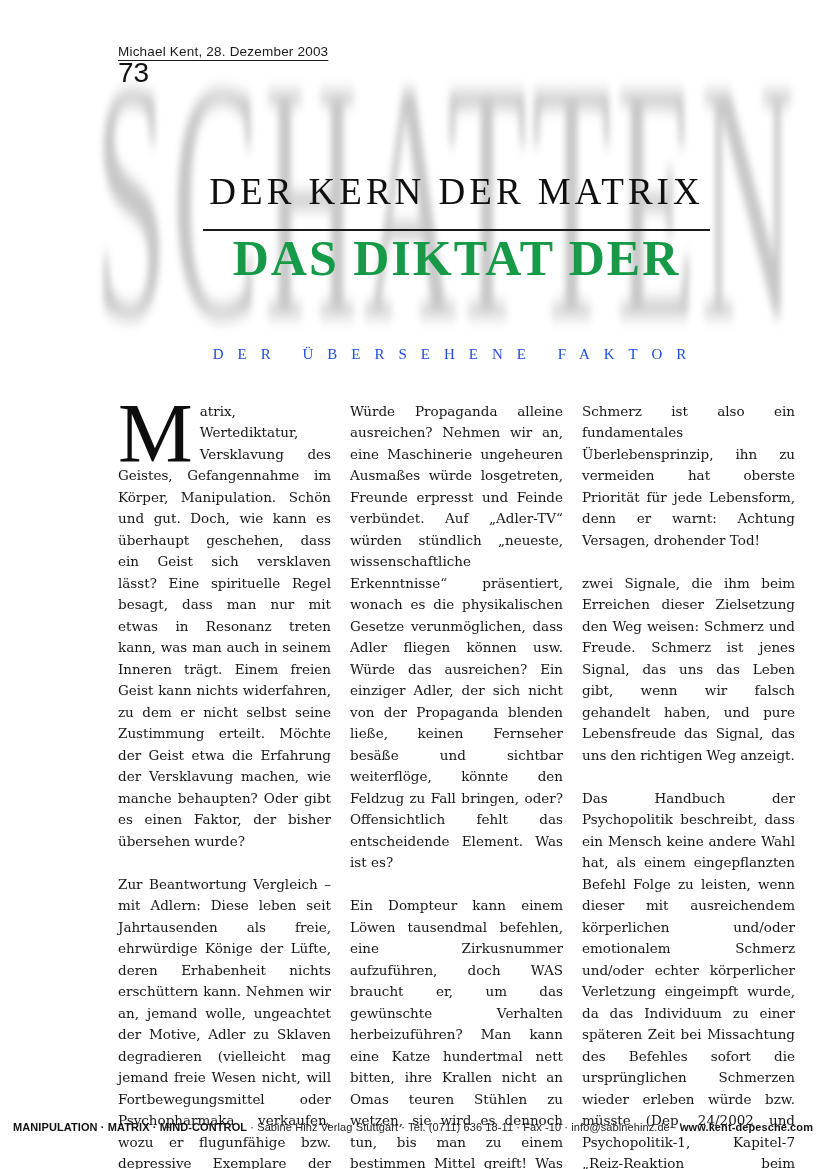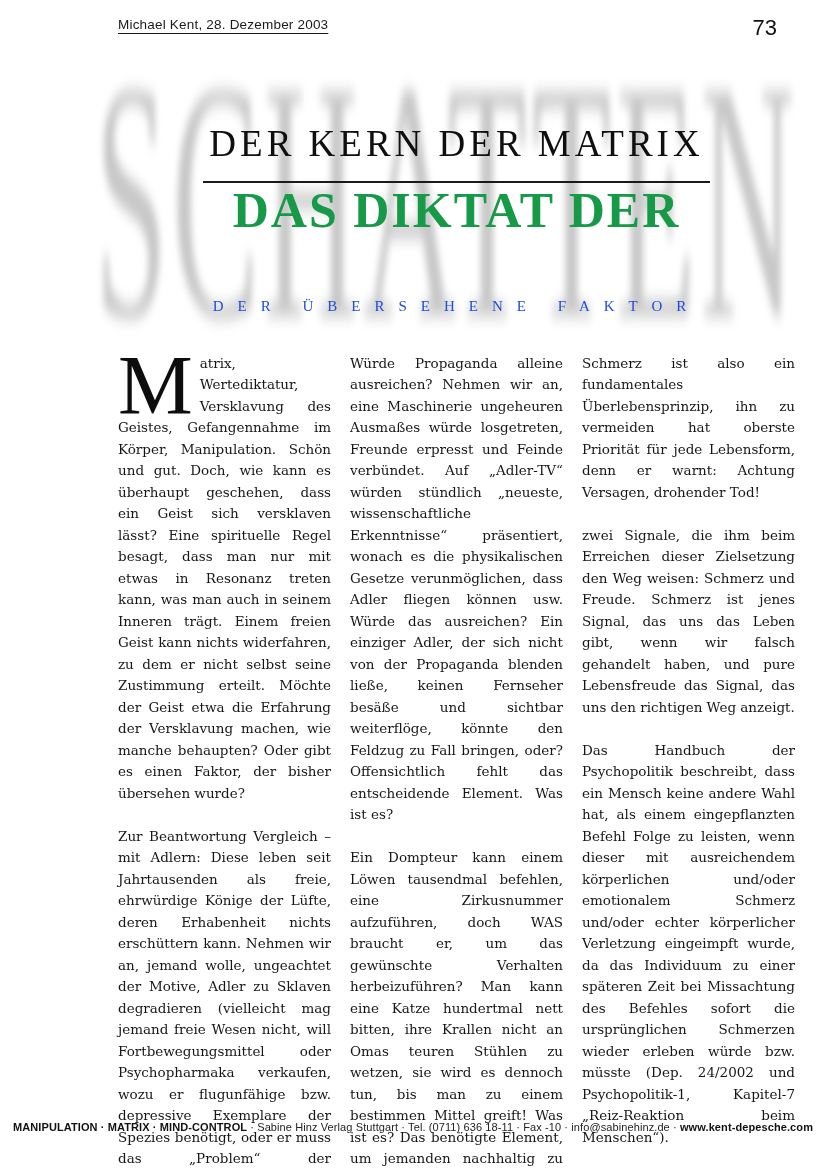--- a/index.html
+++ b/index.html
@@ -2,27 +2,27 @@
 <html lang="de"><head>
 <meta charset="utf-8">
 <style>
   html,body{margin:0;padding:0;background:#ffffff;}
   body{
     width:826px;height:1169px;overflow:hidden;position:relative;
     font-family:"DejaVu Serif",serif;color:#161616;
   }
   .content{position:relative;z-index:2;padding:0 31px 0 118px;}
   
-  .header{display:flex;justify-content:space-between;align-items:flex-start;padding-top:17px;}
+  .header{display:flex;justify-content:space-between;align-items:flex-start;padding-top:44px;flex-direction:column;}
   .author-date{
     font-family:"Liberation Sans",sans-serif;font-size:13.5px;color:#1a1a1a;
     text-decoration:underline;text-underline-offset:4px;letter-spacing:.2px;
   }
   .page-number{
-    font-family:"Liberation Sans",sans-serif;font-size:22px;color:#111;
+    font-family:"Liberation Sans",sans-serif;font-size:28px;color:#111;
     margin-right:18px;line-height:1;
   }
   
   .watermark{
     position:absolute;z-index:1;left:95px;top:30px;width:731px;height:340px;
     font-family:"Liberation Serif",serif;font-size:130px;line-height:130px;
     white-space:nowrap;letter-spacing:5px;
     transform:scaleY(2.62);transform-origin:top left;
     filter:blur(3px);opacity:.62;user-select:none;pointer-events:none;
   }

